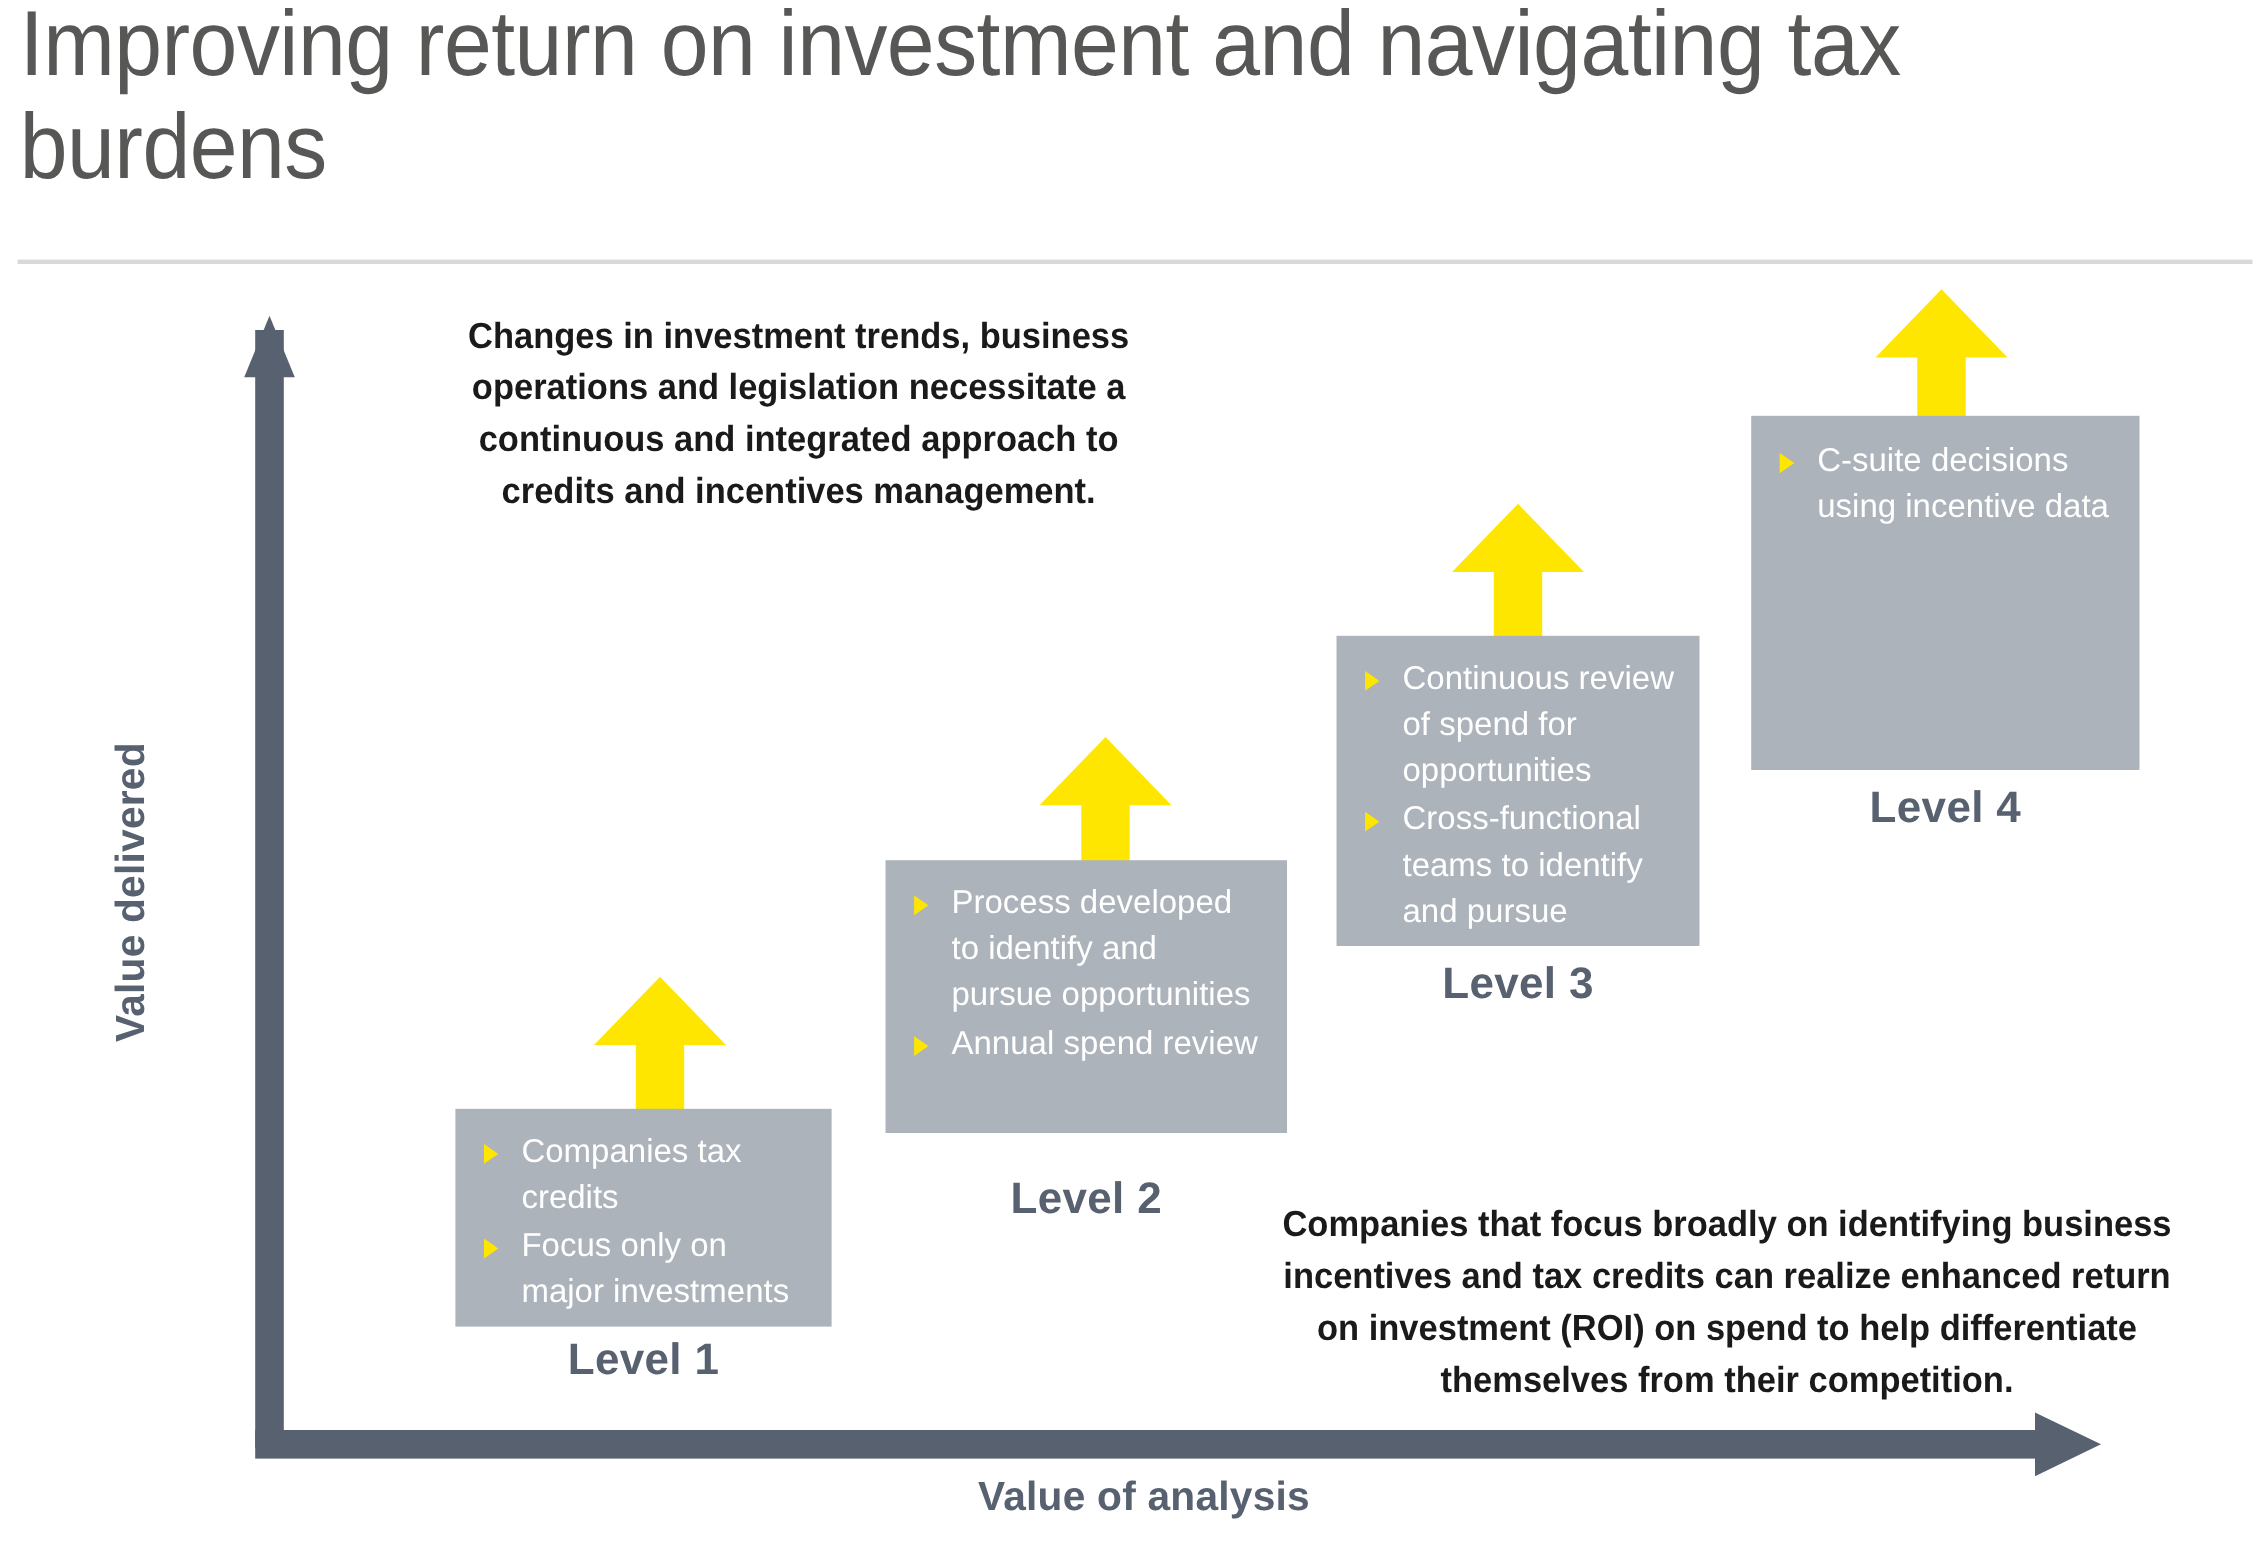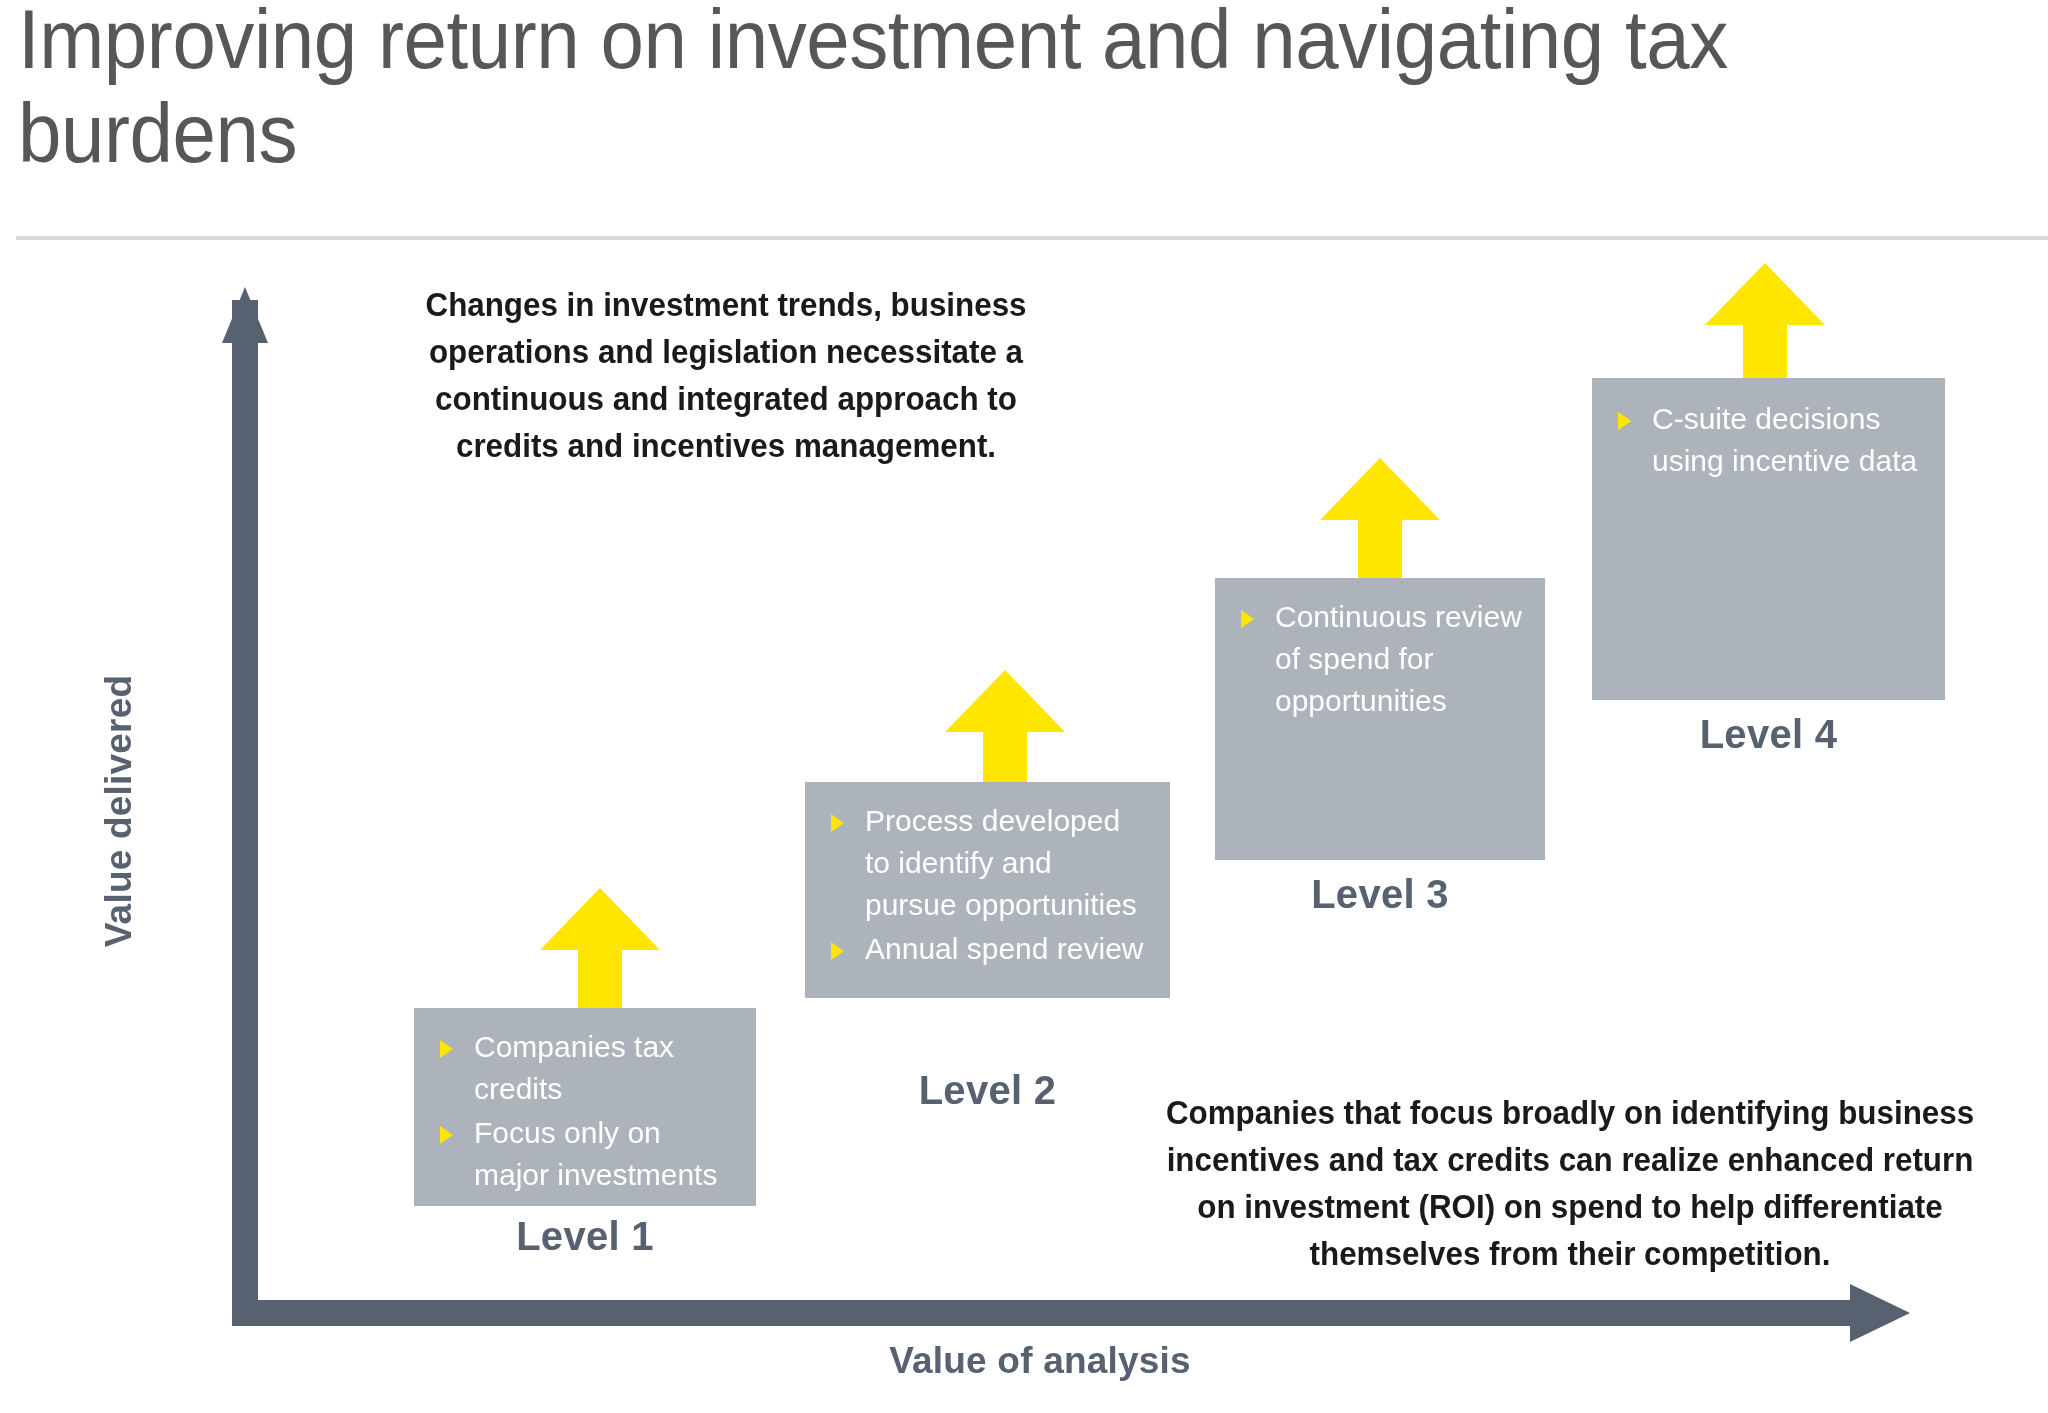--- a/index.html
+++ b/index.html
@@ -223,21 +223,21 @@
       </ul>
     </div>
     <div class="level-caption" style="left:414px; top:1214px; width:342px;">Level 1</div>
   </div>
 
   <div class="level-group">
     <div class="yellow-arrow" style="left:945px; top:670px; width:120px; height:122px;">
       <div class="head" style="left:0; top:0; border-left-width:60px; border-right-width:60px; border-bottom-width:62px;"></div>
       <div class="shaft" style="left:38px; top:60px; width:44px; height:62px;"></div>
     </div>
-    <div class="level-box" style="left:805px; top:782px; width:365px; height:216px;">
+    <div class="level-box" style="left:805px; top:782px; width:365px; height:248px;">
       <ul class="bullet-list">
         <li class="bullet-item">
           <span class="bullet-icon"></span>
           <span>Process developed to identify and pursue opportunities</span>
         </li>
         <li class="bullet-item">
           <span class="bullet-icon"></span>
           <span>Annual spend review</span>
         </li>
       </ul>
@@ -249,20 +249,24 @@
     <div class="yellow-arrow" style="left:1320px; top:458px; width:120px; height:122px;">
       <div class="head" style="left:0; top:0; border-left-width:60px; border-right-width:60px; border-bottom-width:62px;"></div>
       <div class="shaft" style="left:38px; top:60px; width:44px; height:62px;"></div>
     </div>
     <div class="level-box" style="left:1215px; top:578px; width:330px; height:282px;">
       <ul class="bullet-list">
         <li class="bullet-item">
           <span class="bullet-icon"></span>
           <span>Continuous review of spend for opportunities</span>
         </li>
+        <li class="bullet-item">
+          <span class="bullet-icon"></span>
+          <span>Cross-functional teams to identify and pursue</span>
+        </li>
       </ul>
     </div>
     <div class="level-caption" style="left:1215px; top:872px; width:330px;">Level 3</div>
   </div>
 
   <div class="level-group">
     <div class="yellow-arrow" style="left:1705px; top:263px; width:120px; height:122px;">
       <div class="head" style="left:0; top:0; border-left-width:60px; border-right-width:60px; border-bottom-width:62px;"></div>
       <div class="shaft" style="left:38px; top:60px; width:44px; height:62px;"></div>
     </div>

